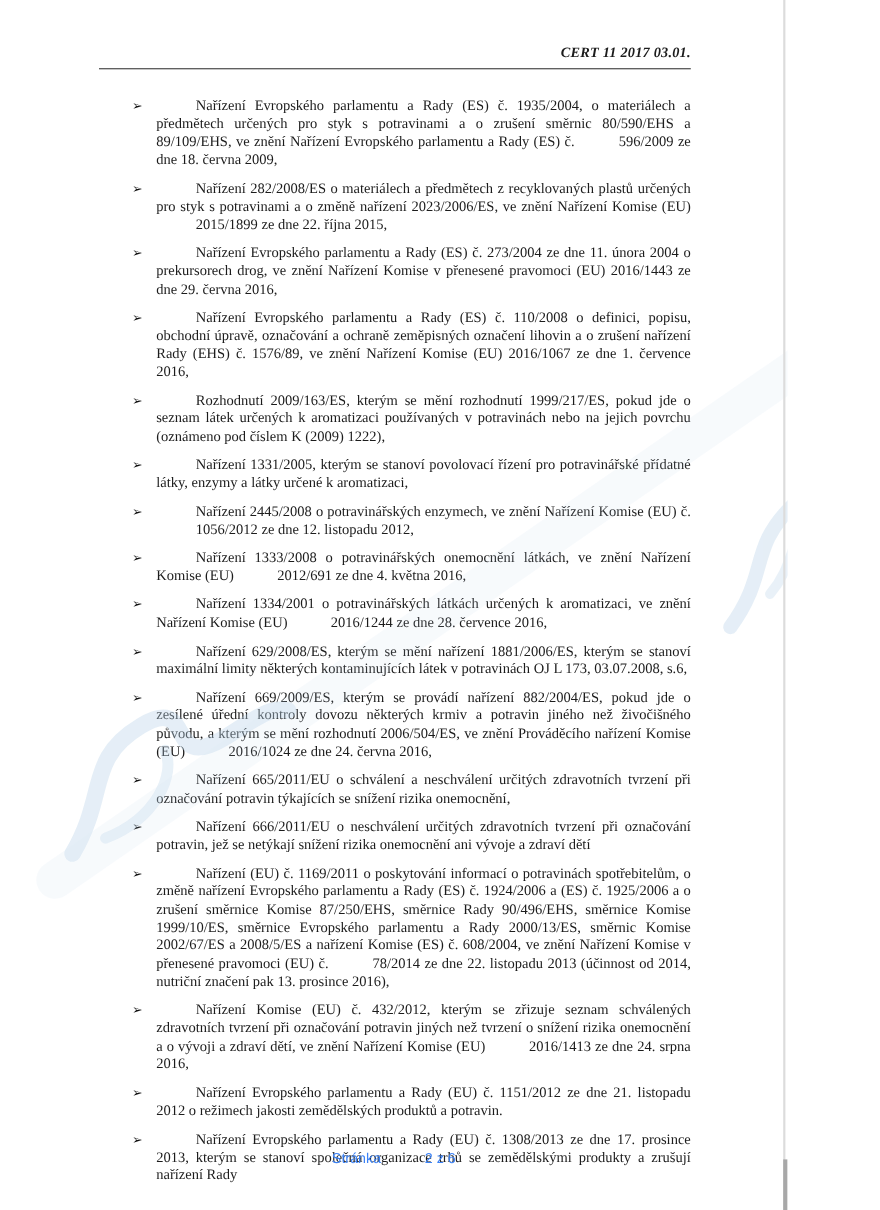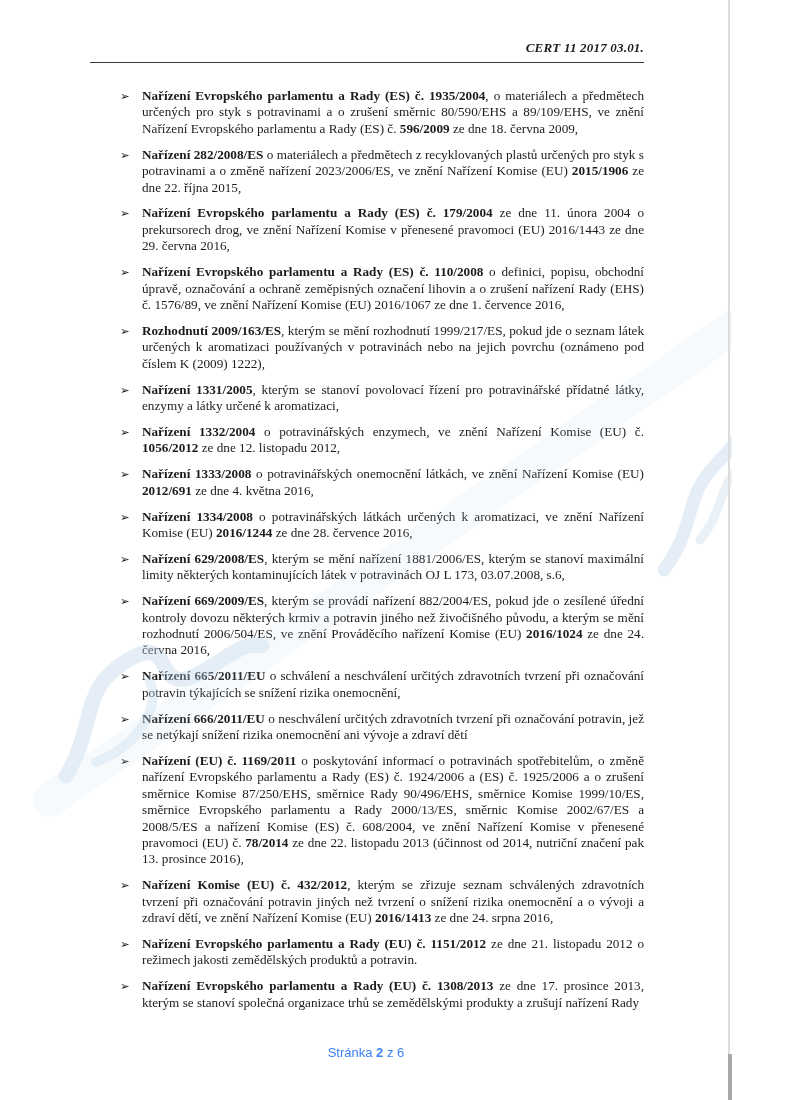--- a/index.html
+++ b/index.html
@@ -1,32 +1,32 @@
 <!DOCTYPE html>
 <html><head>
 <meta charset="utf-8">
 <style>
   html,body { margin:0; padding:0; background:#ffffff; }
   .page {
     position:relative; width:716px; height:1100px; background:#ffffff;
-    font-family:"Liberation Serif", serif; color:#1c1c1c; overflow:hidden;padding-left:16px;
+    font-family:"Liberation Serif", serif; color:#1c1c1c; overflow:hidden;
   }
   .header {
     position:absolute; top:40px; left:90px; right:88px;
     text-align:right; font-style:italic; font-weight:bold; font-size:13px;
     letter-spacing:0.2px; padding-bottom:6px; border-bottom:1.5px solid #3a3a3a;
   }
   .content { position:absolute; top:88px; left:120px; right:88px; }
   .item { display:flex; margin-bottom:9.5px; }
   .marker {
     flex:0 0 22px; width:22px; font-size:11.5px; line-height:16.4px;
     font-family:"DejaVu Sans", sans-serif; color:#111;
   }
   .body { flex:1; font-size:13.2px; line-height:16.4px; text-align:justify; }
-  .b { font-weight:bold; }
+  .b { font-weight:normal;margin-left:36px; }
   .footer {
     position:absolute; bottom:40px; left:0; right:0; text-align:center;
     font-family:"Liberation Sans", sans-serif; font-size:13px; color:#3b82f6;
   }
   .watermark { position:absolute; left:0; top:0; pointer-events:none; }
   .scan-edge {
     position:absolute; right:2px; top:0; bottom:0; width:2px; background:#dcdcdc;
   }
   .scan-corner {
     position:absolute; right:0; bottom:0; width:4px; height:46px; background:#a8a8a8;
@@ -39,49 +39,49 @@
 
   <div class="header">CERT 11 2017 03.01.</div>
 
   <div class="content">
       <div class="item">
         <span class="marker">➢</span>
         <div class="body"><span class="b">Nařízení Evropského parlamentu a Rady (ES) č. 1935/2004</span><span>, o materiálech a předmětech určených pro styk s potravinami a o zrušení směrnic 80/590/EHS a 89/109/EHS, ve znění Nařízení Evropského parlamentu a Rady (ES) č. </span><span class="b">596/2009</span><span> ze dne 18. června 2009,</span></div>
       </div>
       <div class="item">
         <span class="marker">➢</span>
-        <div class="body"><span class="b">Nařízení 282/2008/ES</span><span> o materiálech a předmětech z recyklovaných plastů určených pro styk s potravinami a o změně nařízení 2023/2006/ES, ve znění Nařízení Komise (EU) </span><span class="b">2015/1906</span><span> ze dne 22. října 2015,</span></div>
+        <div class="body"><span class="b">Nařízení 282/2008/ES</span><span> o materiálech a předmětech z recyklovaných plastů určených pro styk s potravinami a o změně nařízení 2023/2006/ES, ve znění Nařízení Komise (EU) </span><span class="b">2015/1899</span><span> ze dne 22. října 2015,</span></div>
       </div>
       <div class="item">
         <span class="marker">➢</span>
-        <div class="body"><span class="b">Nařízení Evropského parlamentu a Rady (ES) č. 179/2004</span><span> ze dne 11. února 2004 o prekursorech drog, ve znění Nařízení Komise v přenesené pravomoci (EU) 2016/1443 ze dne 29. června 2016,</span></div>
+        <div class="body"><span class="b">Nařízení Evropského parlamentu a Rady (ES) č. 273/2004</span><span> ze dne 11. února 2004 o prekursorech drog, ve znění Nařízení Komise v přenesené pravomoci (EU) 2016/1443 ze dne 29. června 2016,</span></div>
       </div>
       <div class="item">
         <span class="marker">➢</span>
         <div class="body"><span class="b">Nařízení Evropského parlamentu a Rady (ES) č. 110/2008</span><span> o definici, popisu, obchodní úpravě, označování a ochraně zeměpisných označení lihovin a o zrušení nařízení Rady (EHS) č. 1576/89, ve znění Nařízení Komise (EU) 2016/1067 ze dne 1. července 2016,</span></div>
       </div>
       <div class="item">
         <span class="marker">➢</span>
         <div class="body"><span class="b">Rozhodnutí 2009/163/ES</span><span>, kterým se mění rozhodnutí 1999/217/ES, pokud jde o seznam látek určených k aromatizaci používaných v potravinách nebo na jejich povrchu (oznámeno pod číslem K (2009) 1222),</span></div>
       </div>
       <div class="item">
         <span class="marker">➢</span>
         <div class="body"><span class="b">Nařízení 1331/2005</span><span>, kterým se stanoví povolovací řízení pro potravinářské přídatné látky, enzymy a látky určené k aromatizaci,</span></div>
       </div>
       <div class="item">
         <span class="marker">➢</span>
-        <div class="body"><span class="b">Nařízení 1332/2004</span><span> o potravinářských enzymech, ve znění Nařízení Komise (EU) č. </span><span class="b">1056/2012</span><span> ze dne 12. listopadu 2012,</span></div>
+        <div class="body"><span class="b">Nařízení 2445/2008</span><span> o potravinářských enzymech, ve znění Nařízení Komise (EU) č. </span><span class="b">1056/2012</span><span> ze dne 12. listopadu 2012,</span></div>
       </div>
       <div class="item">
         <span class="marker">➢</span>
         <div class="body"><span class="b">Nařízení 1333/2008</span><span> o potravinářských onemocnění látkách, ve znění Nařízení Komise (EU) </span><span class="b">2012/691</span><span> ze dne 4. května 2016,</span></div>
       </div>
       <div class="item">
         <span class="marker">➢</span>
-        <div class="body"><span class="b">Nařízení 1334/2008</span><span> o potravinářských látkách určených k aromatizaci, ve znění Nařízení Komise (EU) </span><span class="b">2016/1244</span><span> ze dne 28. července 2016,</span></div>
+        <div class="body"><span class="b">Nařízení 1334/2001</span><span> o potravinářských látkách určených k aromatizaci, ve znění Nařízení Komise (EU) </span><span class="b">2016/1244</span><span> ze dne 28. července 2016,</span></div>
       </div>
       <div class="item">
         <span class="marker">➢</span>
         <div class="body"><span class="b">Nařízení 629/2008/ES</span><span>, kterým se mění nařízení 1881/2006/ES, kterým se stanoví maximální limity některých kontaminujících látek v potravinách OJ L 173, 03.07.2008, s.6,</span></div>
       </div>
       <div class="item">
         <span class="marker">➢</span>
         <div class="body"><span class="b">Nařízení 669/2009/ES</span><span>, kterým se provádí nařízení 882/2004/ES, pokud jde o zesílené úřední kontroly dovozu některých krmiv a potravin jiného než živočišného původu, a kterým se mění rozhodnutí 2006/504/ES, ve znění Prováděcího nařízení Komise (EU) </span><span class="b">2016/1024</span><span> ze dne 24. června 2016,</span></div>
       </div>
       <div class="item">

